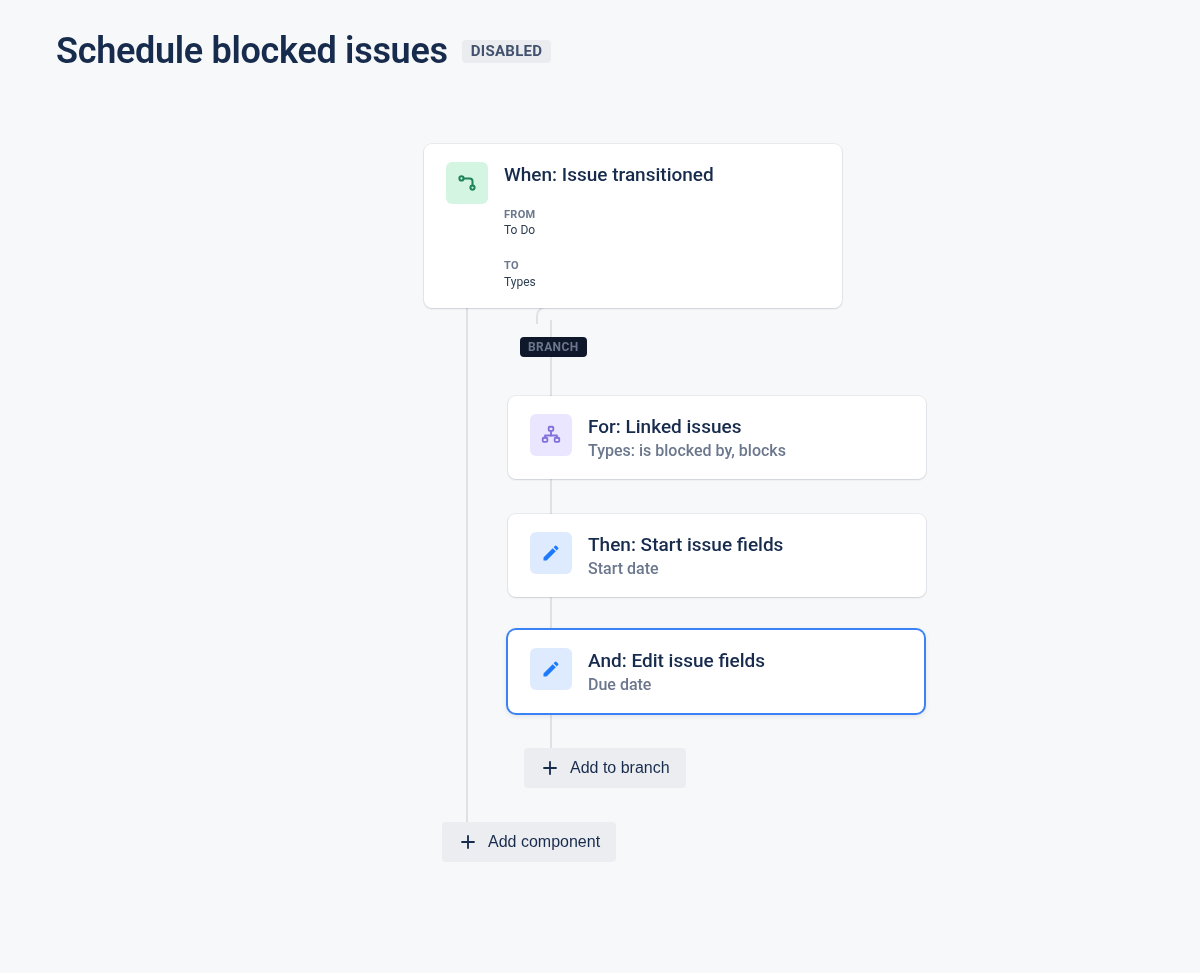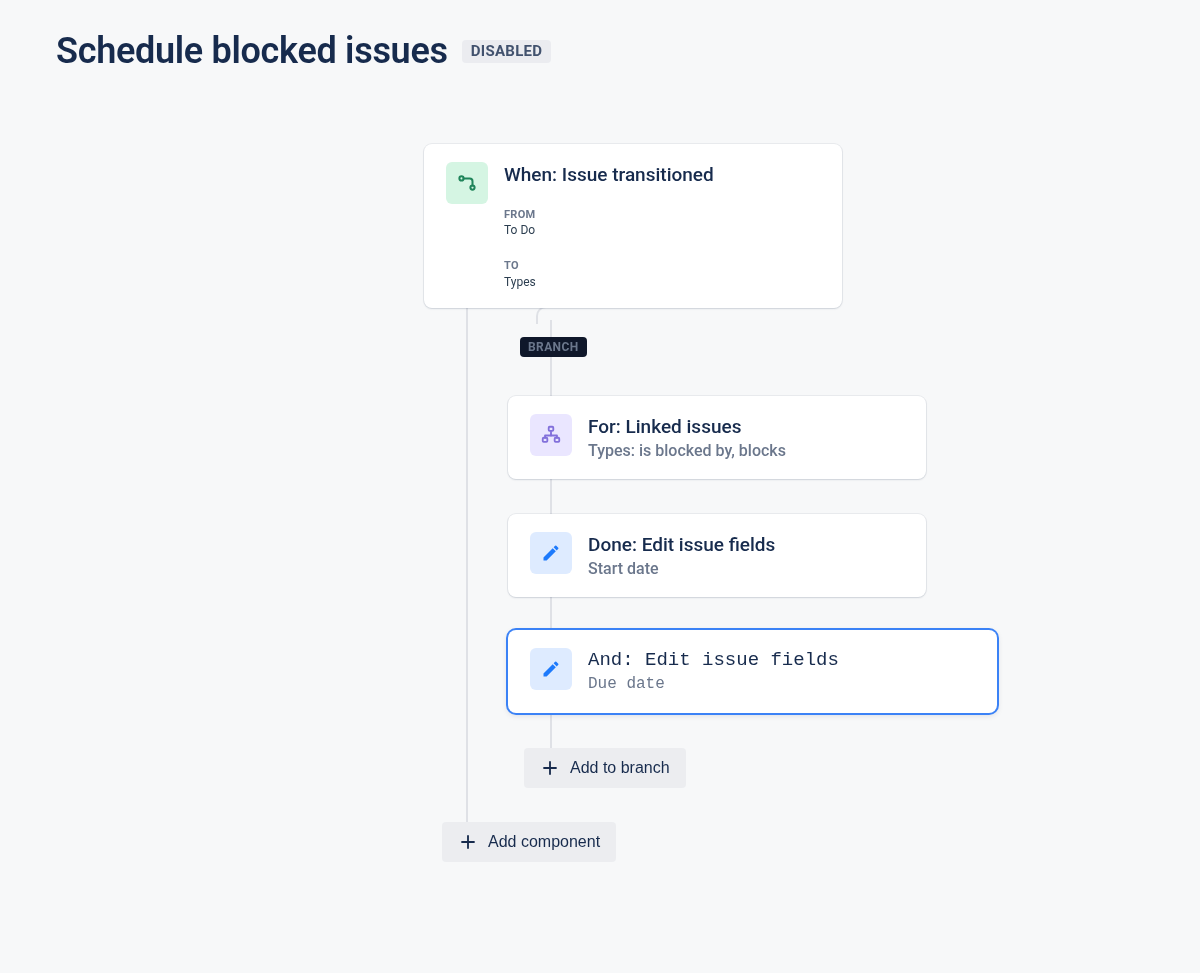--- a/index.html
+++ b/index.html
@@ -161,26 +161,26 @@
     </div>
   </div>
 
   <div class="card" style="left:508px; top:430px; width:418px;">
     <div class="icon-tile tile-blue">
       <svg width="20" height="20" viewBox="0 0 24 24" fill="#1d7afc">
         <path d="M3 17.25V21h3.75L17.8 9.94l-3.75-3.75L3 17.25zM20.7 7.04a1 1 0 0 0 0-1.41l-2.34-2.34a1 1 0 0 0-1.41 0l-1.83 1.83 3.75 3.75 1.83-1.83z"></path>
       </svg>
     </div>
     <div class="card-body">
-      <div class="card-title">Done: Edit issue fields</div>
+      <div class="card-title">Then: Start issue fields</div>
       <div class="card-sub">Start date</div>
     </div>
   </div>
 
-  <div class="card selected" style="left:508px; top:546px; width:489px;font-family:Liberation Mono, monospace;">
+  <div class="card selected" style="left:508px; top:546px; width:416px;">
     <div class="icon-tile tile-blue">
       <svg width="20" height="20" viewBox="0 0 24 24" fill="#1d7afc">
         <path d="M3 17.25V21h3.75L17.8 9.94l-3.75-3.75L3 17.25zM20.7 7.04a1 1 0 0 0 0-1.41l-2.34-2.34a1 1 0 0 0-1.41 0l-1.83 1.83 3.75 3.75 1.83-1.83z"></path>
       </svg>
     </div>
     <div class="card-body">
       <div class="card-title">And: Edit issue fields</div>
       <div class="card-sub">Due date</div>
     </div>
   </div>

